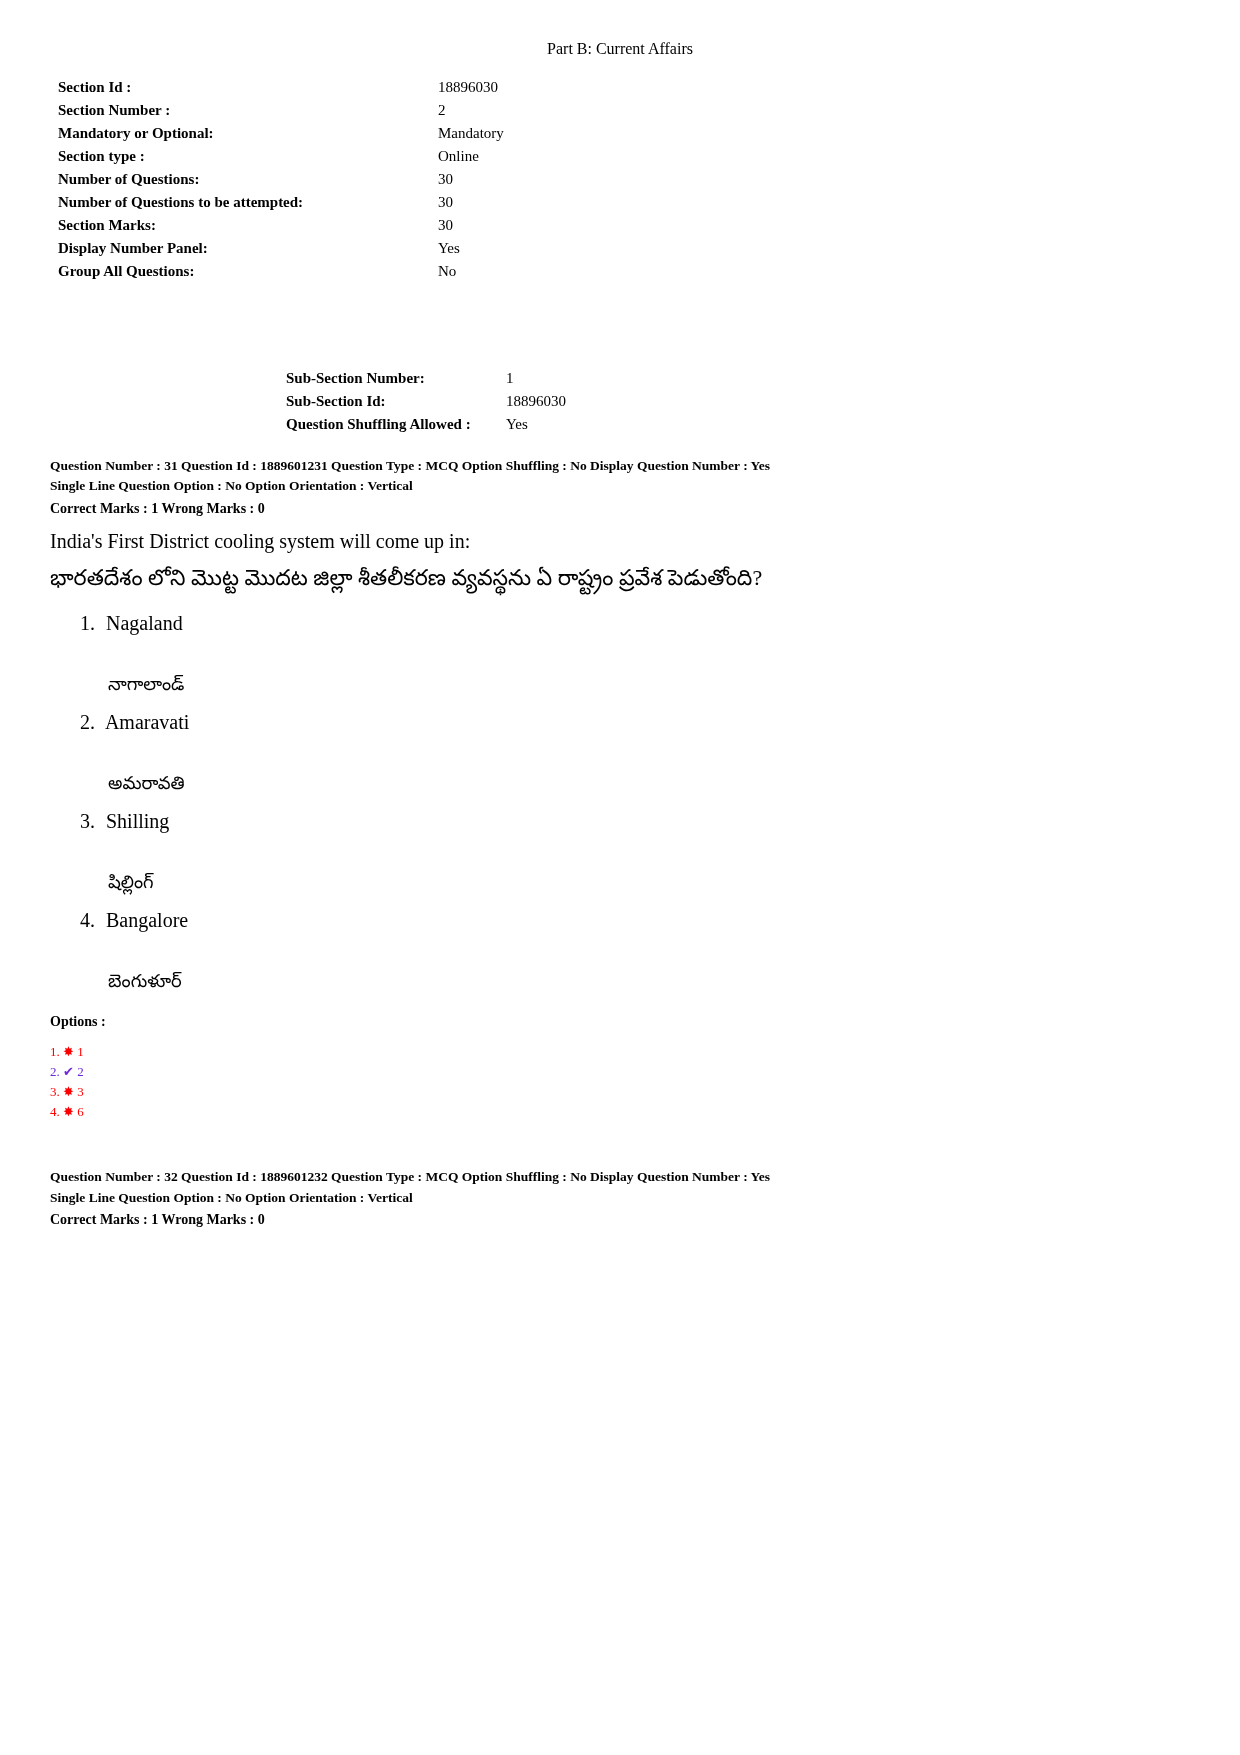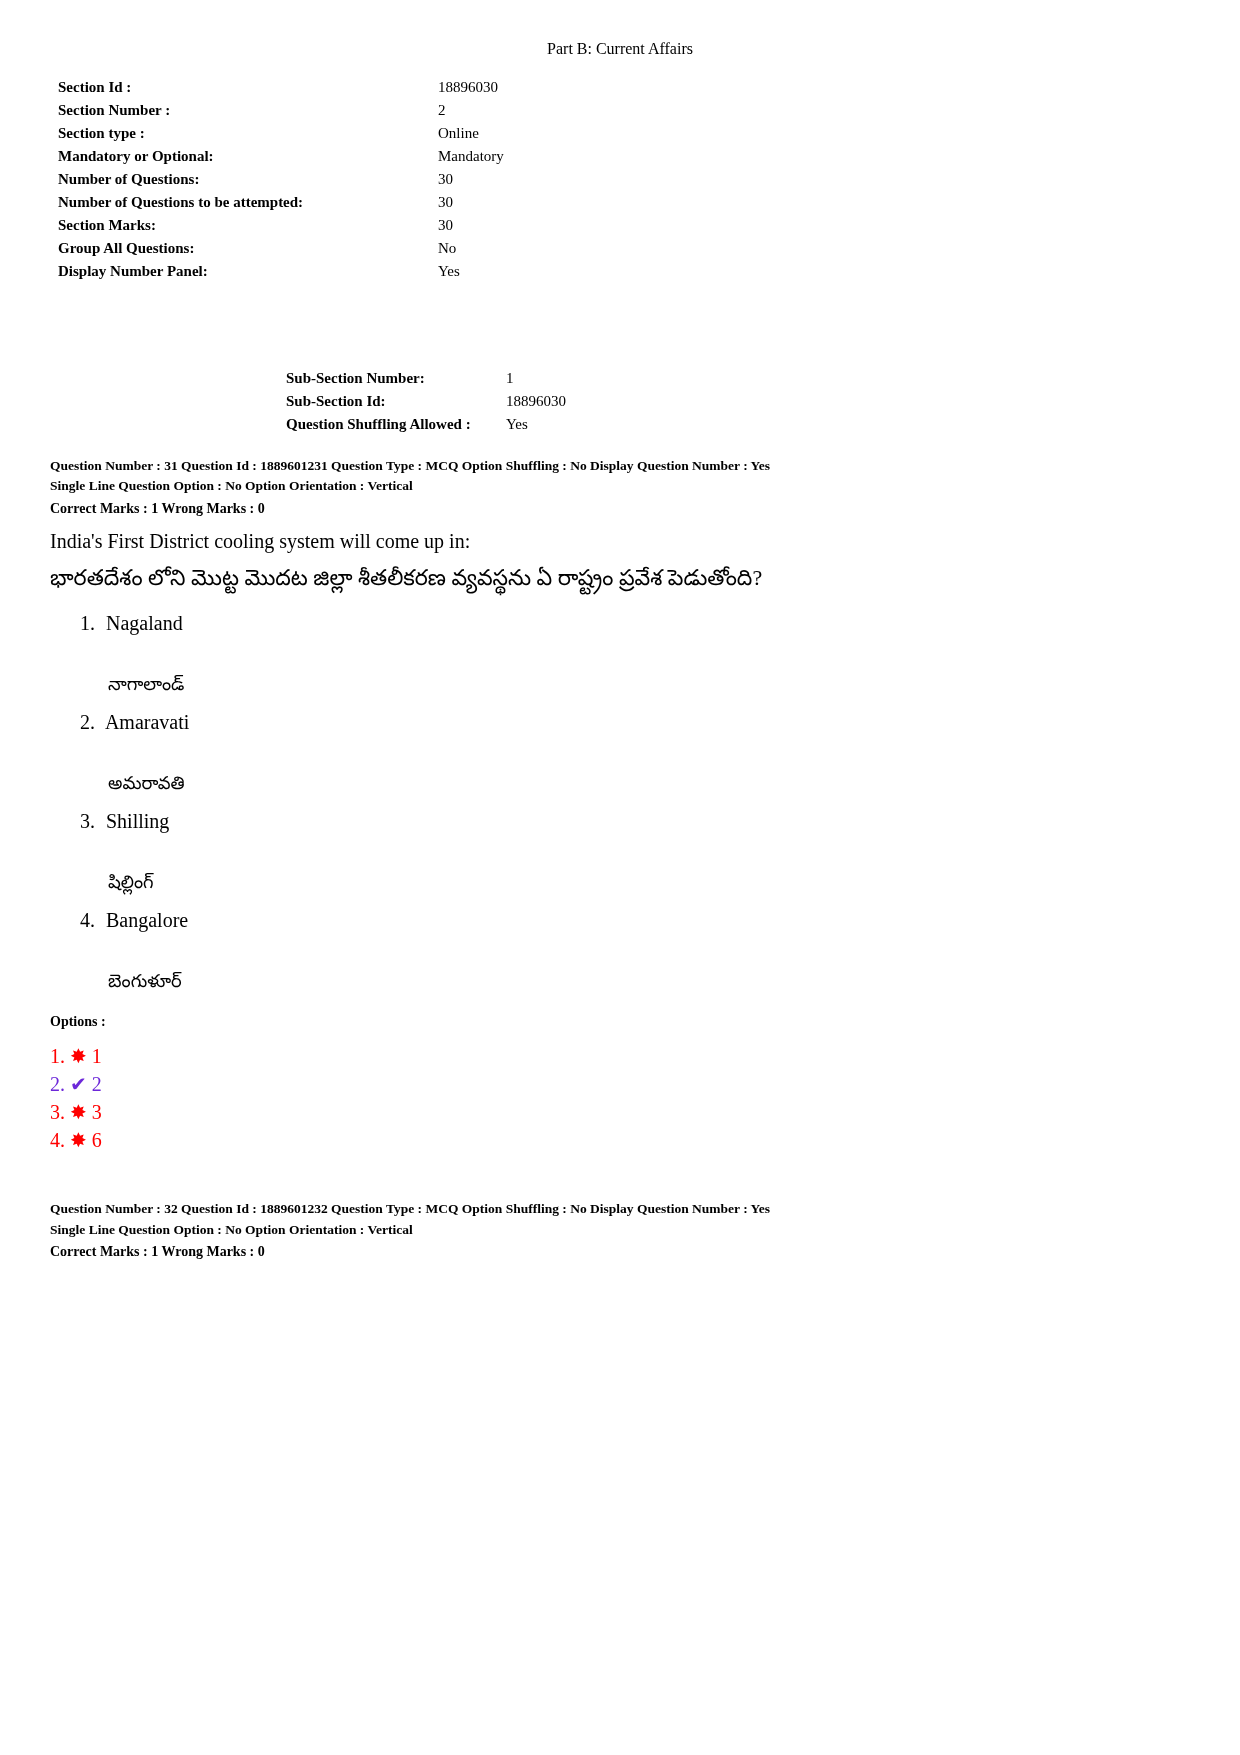--- a/index.html
+++ b/index.html
@@ -90,21 +90,21 @@
     .options-label {
       font-size: 14px;
       font-weight: bold;
       margin-bottom: 14px;
     }
     .answer-options {
       list-style: none;
       margin-bottom: 30px;
     }
     .answer-options li {
-      font-size: 20px;
+      font-size: 13px;
       margin-bottom: 4px;
     }
     .answer-wrong { color: red; }
     .answer-correct { color: #6d28d9; }
   </style>
 </head>
 <body>
 
 
 
@@ -116,46 +116,46 @@
   <tbody>
       <tr>
     <td>Section Id :</td>
     <td>18896030</td>
   </tr>
   <tr>
     <td>Section Number :</td>
     <td>2</td>
   </tr>
   <tr>
+    <td>Mandatory or Optional:</td>
+    <td>Mandatory</td>
+  </tr>
+  <tr>
     <td>Section type :</td>
     <td>Online</td>
   </tr>
   <tr>
-    <td>Mandatory or Optional:</td>
-    <td>Mandatory</td>
-  </tr>
-  <tr>
     <td>Number of Questions:</td>
     <td>30</td>
   </tr>
   <tr>
     <td>Number of Questions to be attempted:</td>
     <td>30</td>
   </tr>
   <tr>
     <td>Section Marks:</td>
     <td>30</td>
   </tr>
   <tr>
+    <td>Display Number Panel:</td>
+    <td>Yes</td>
+  </tr>
+  <tr>
     <td>Group All Questions:</td>
     <td>No</td>
-  </tr>
-  <tr>
-    <td>Display Number Panel:</td>
-    <td>Yes</td>
   </tr>
 </tbody>
   </table>
 
 <br><br>
 
 
 <table class="subsection-block">
   <tbody>
       <tr>

